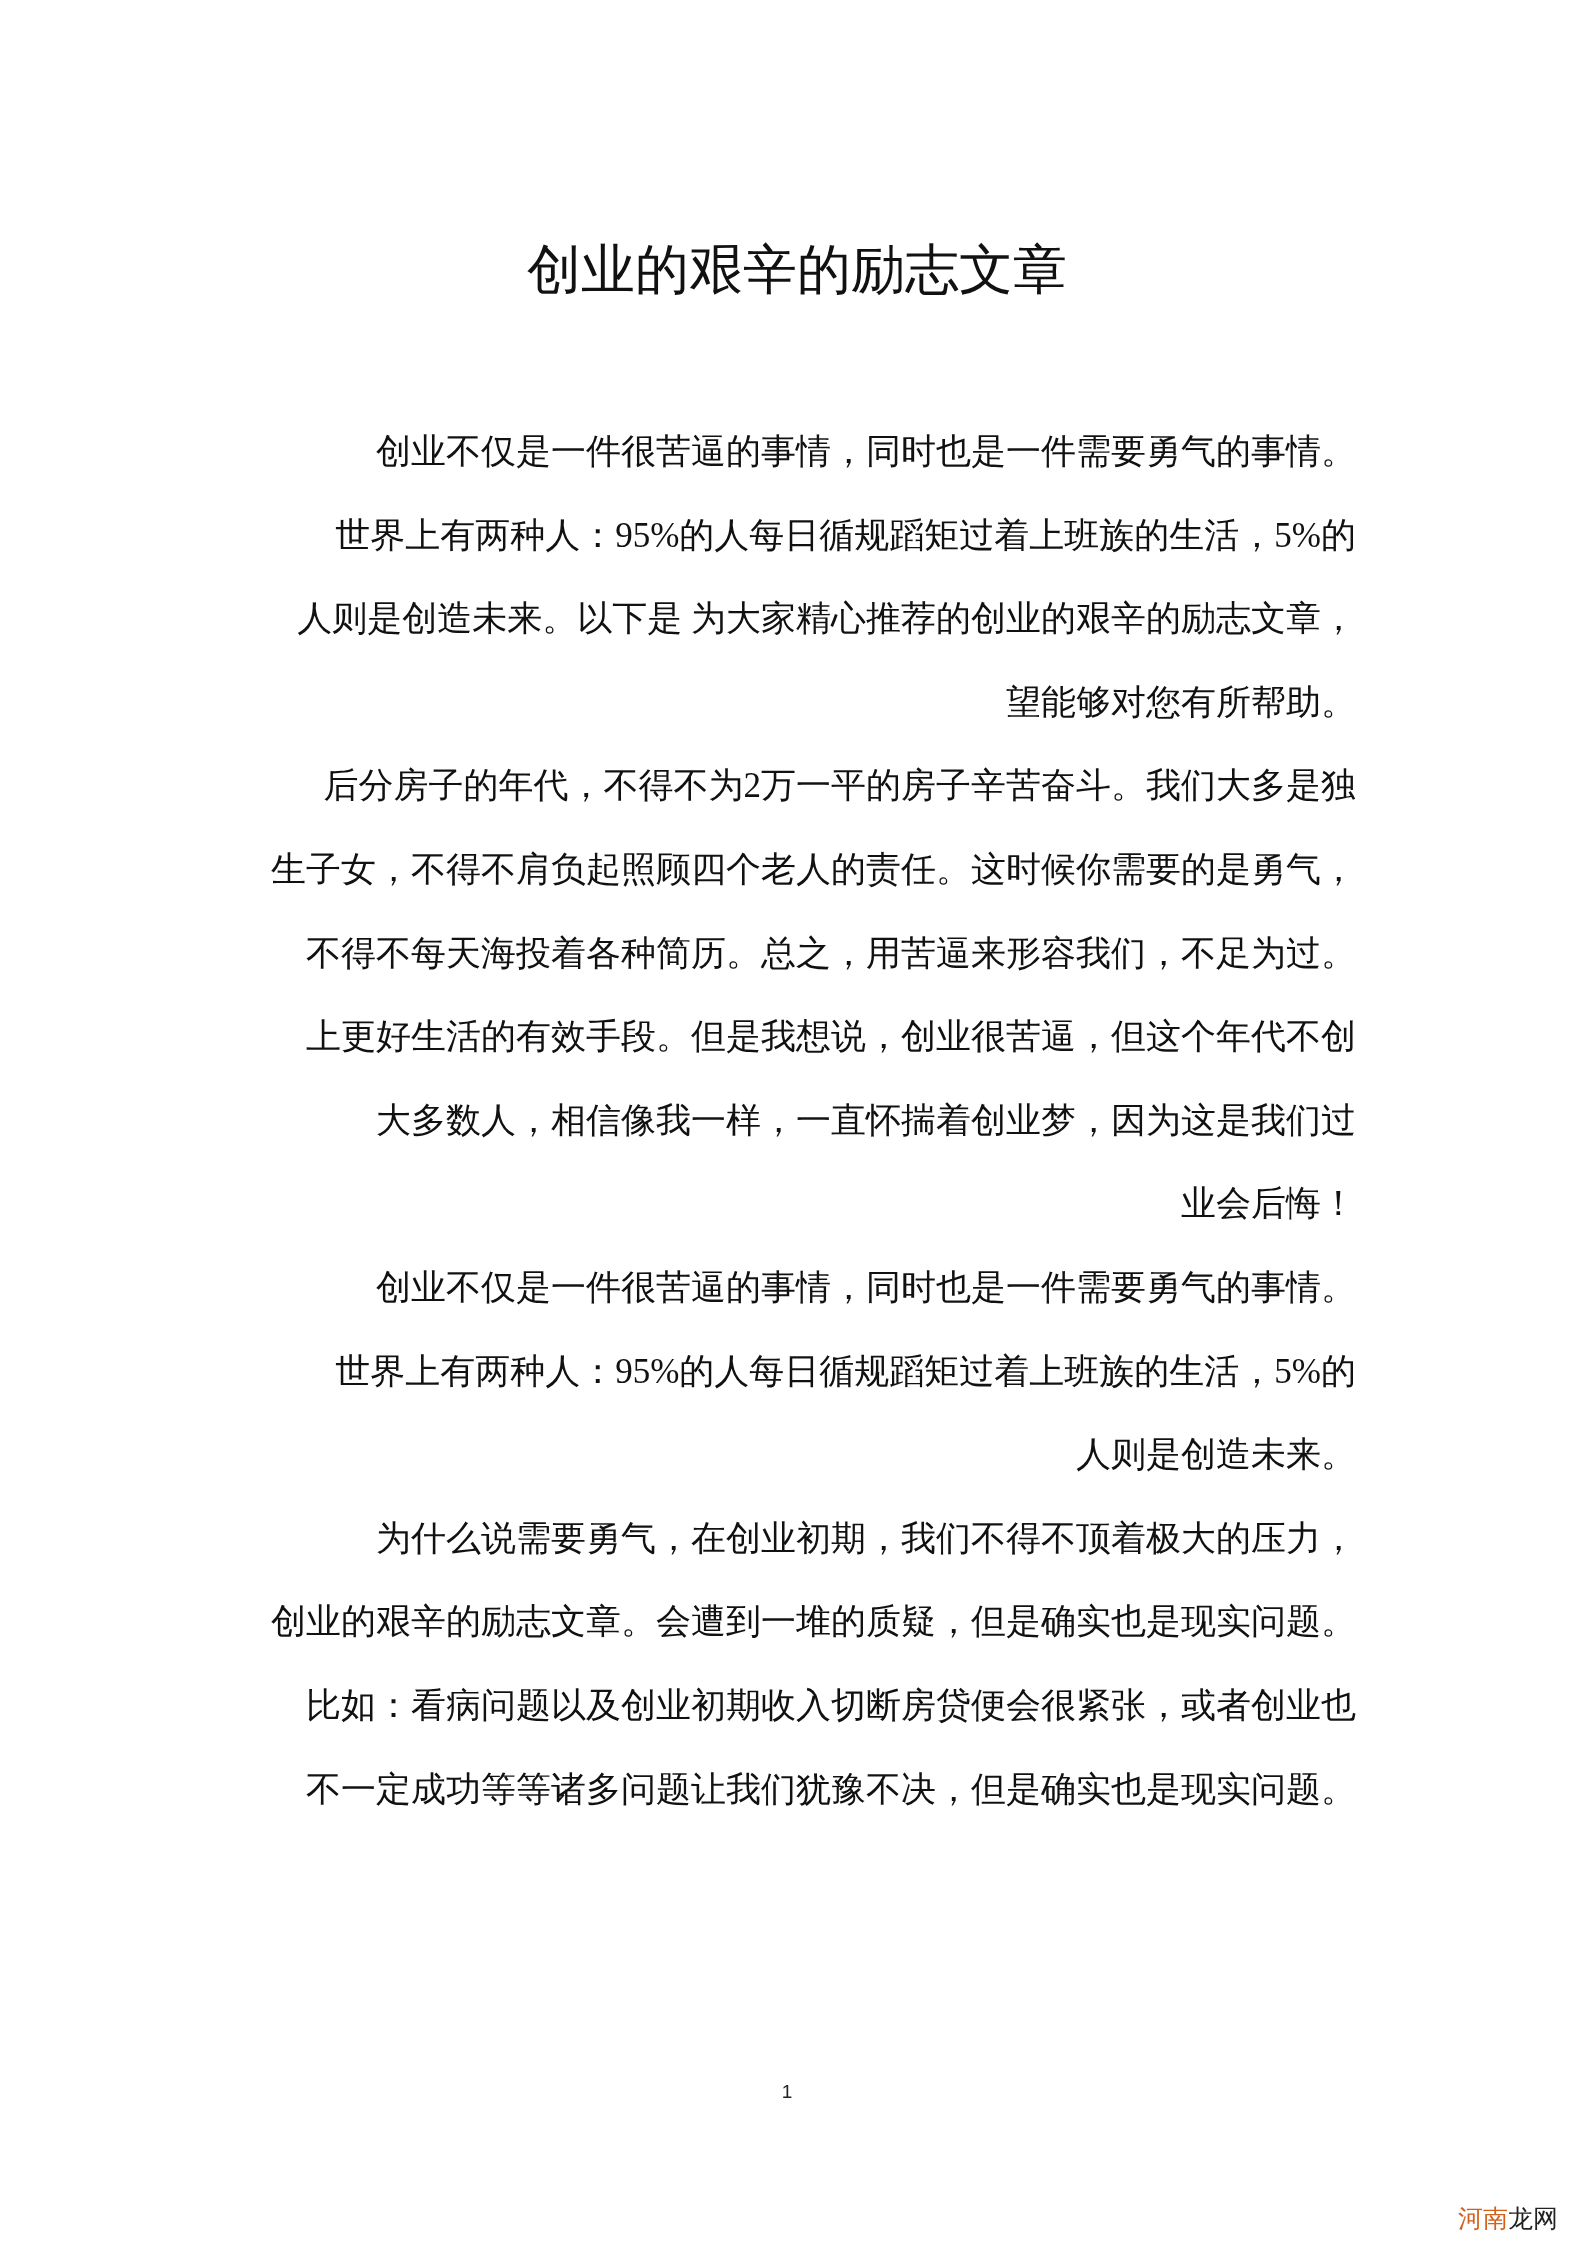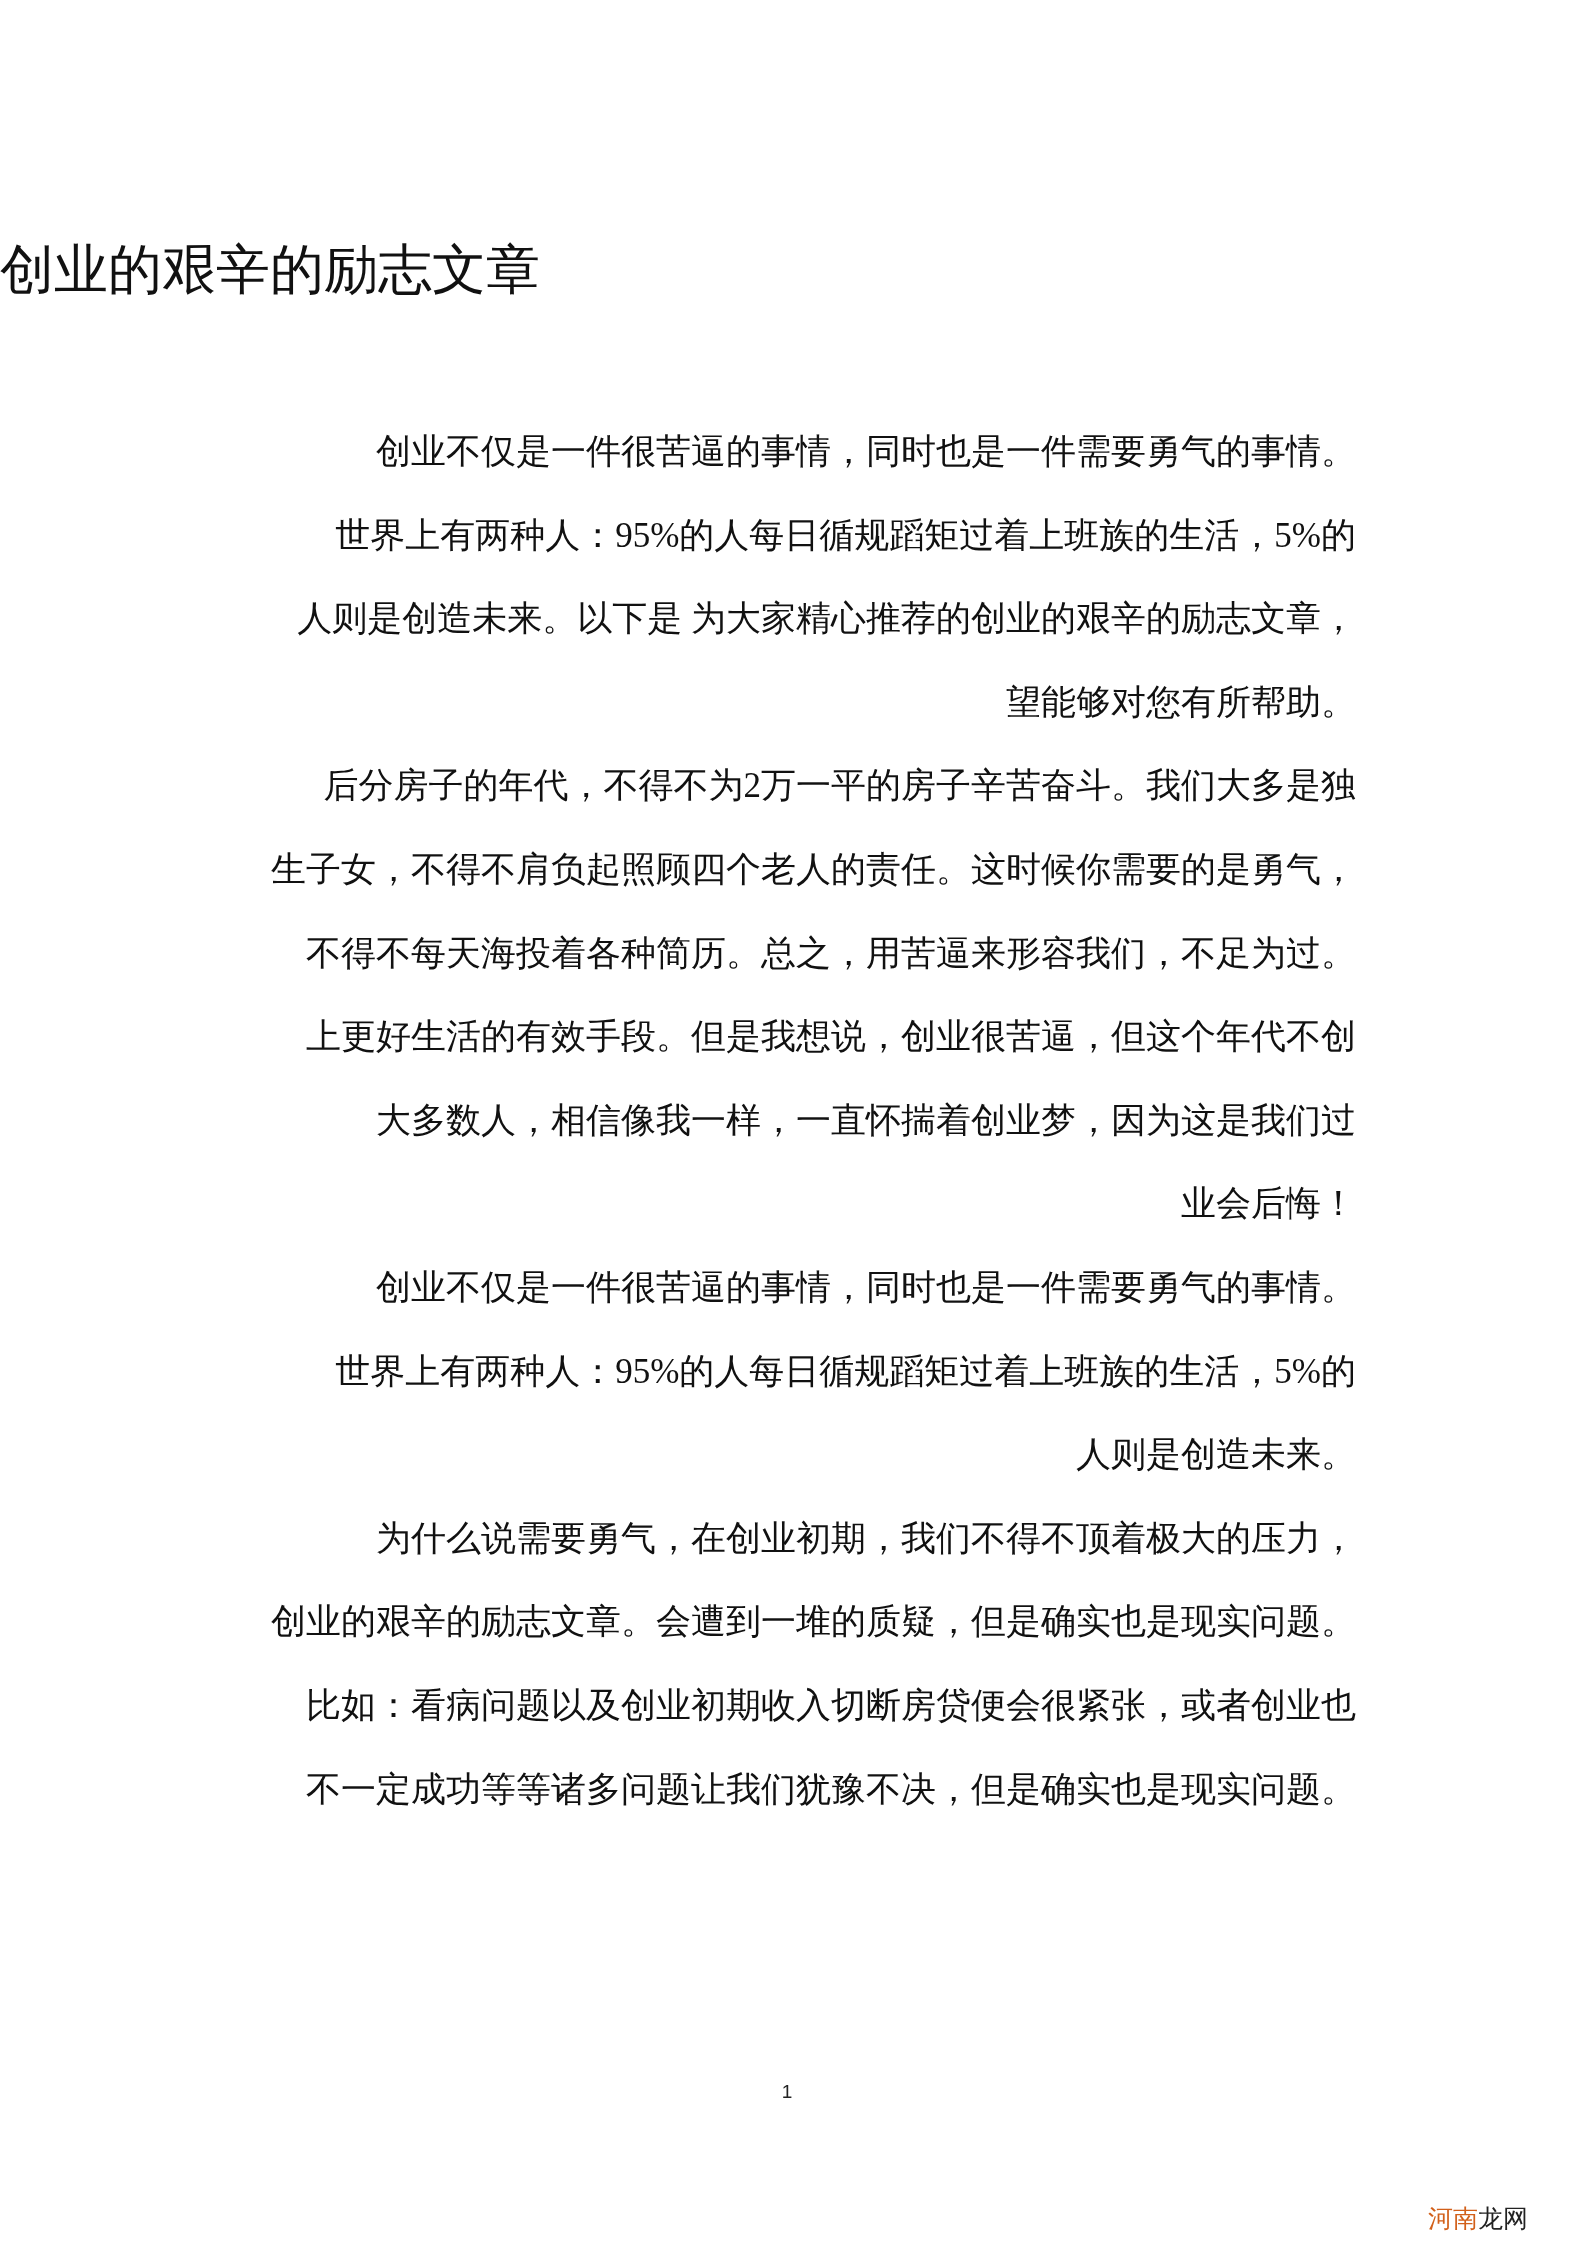--- a/index.html
+++ b/index.html
@@ -20,20 +20,21 @@
     left: 0; top: 0;
     width: 1594px;
     height: 2256px;
     background: #ffffff;
   }
   .doc-title {
     position: absolute;
     left: 0;
     width: 1594px;
     top: 236px;
+    text-align: center;
     font-size: 54px;
     line-height: 68px;
     letter-spacing: 0px;
     font-weight: normal;
     margin: 0;
     color: #111111;
   }
   .body-text {
     position: absolute;
     left: 236px;
@@ -58,21 +59,21 @@
     top: 2080px;
     width: 20px;
     text-align: center;
     font-family: "Liberation Sans", sans-serif;
     font-size: 19px;
     line-height: 24px;
     color: #222222;
   }
   .watermark {
     position: absolute;
-    left: 1428px;
+    left: 1458px;
     top: 2203px;
     font-family: "DejaVu Sans", sans-serif;
     font-size: 25px;
     line-height: 32px;
     white-space: nowrap;
   }
   .wm-part-1 { color: #d2601a; }
   .wm-part-2 { color: #222222; }
 </style>
 </head>

